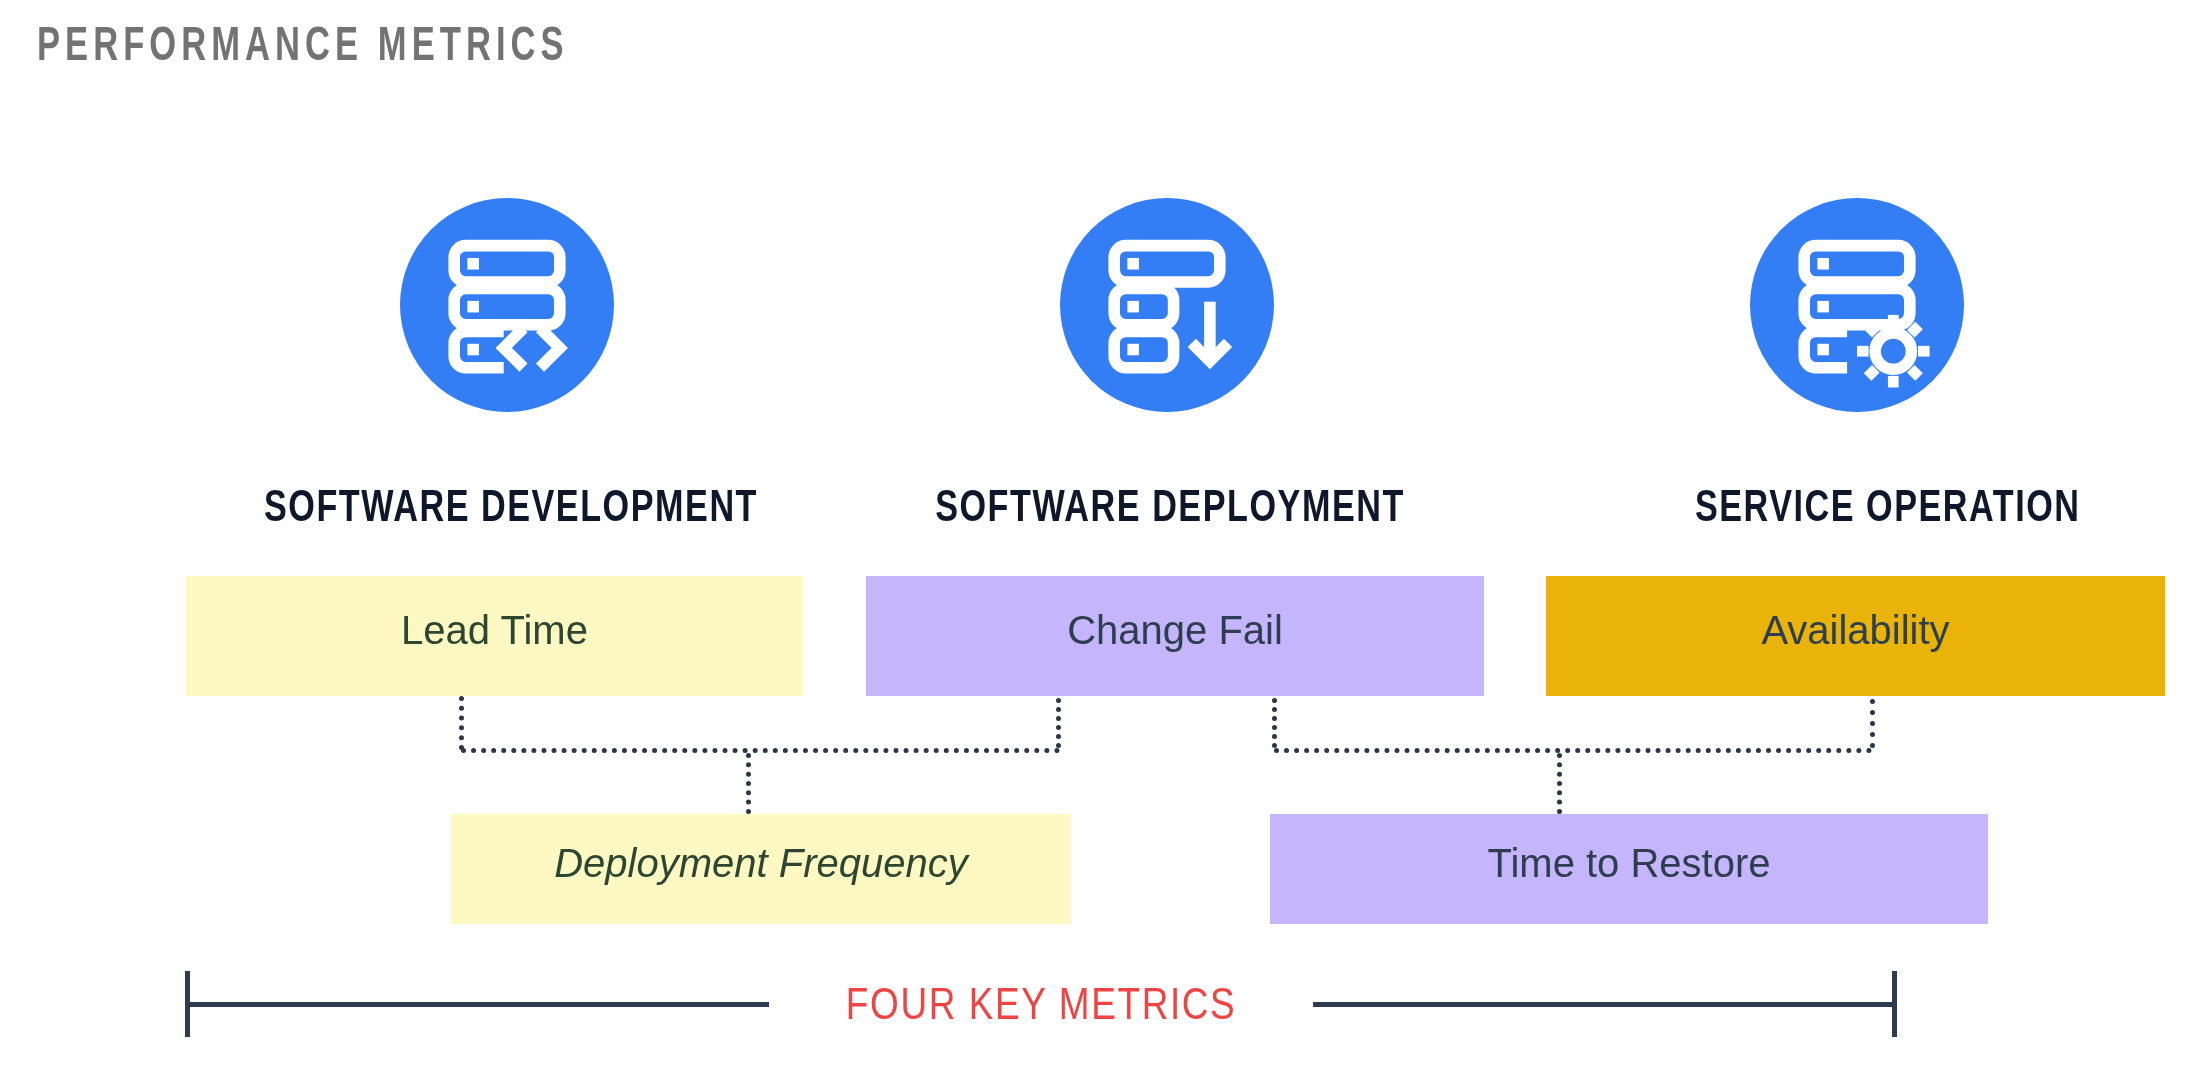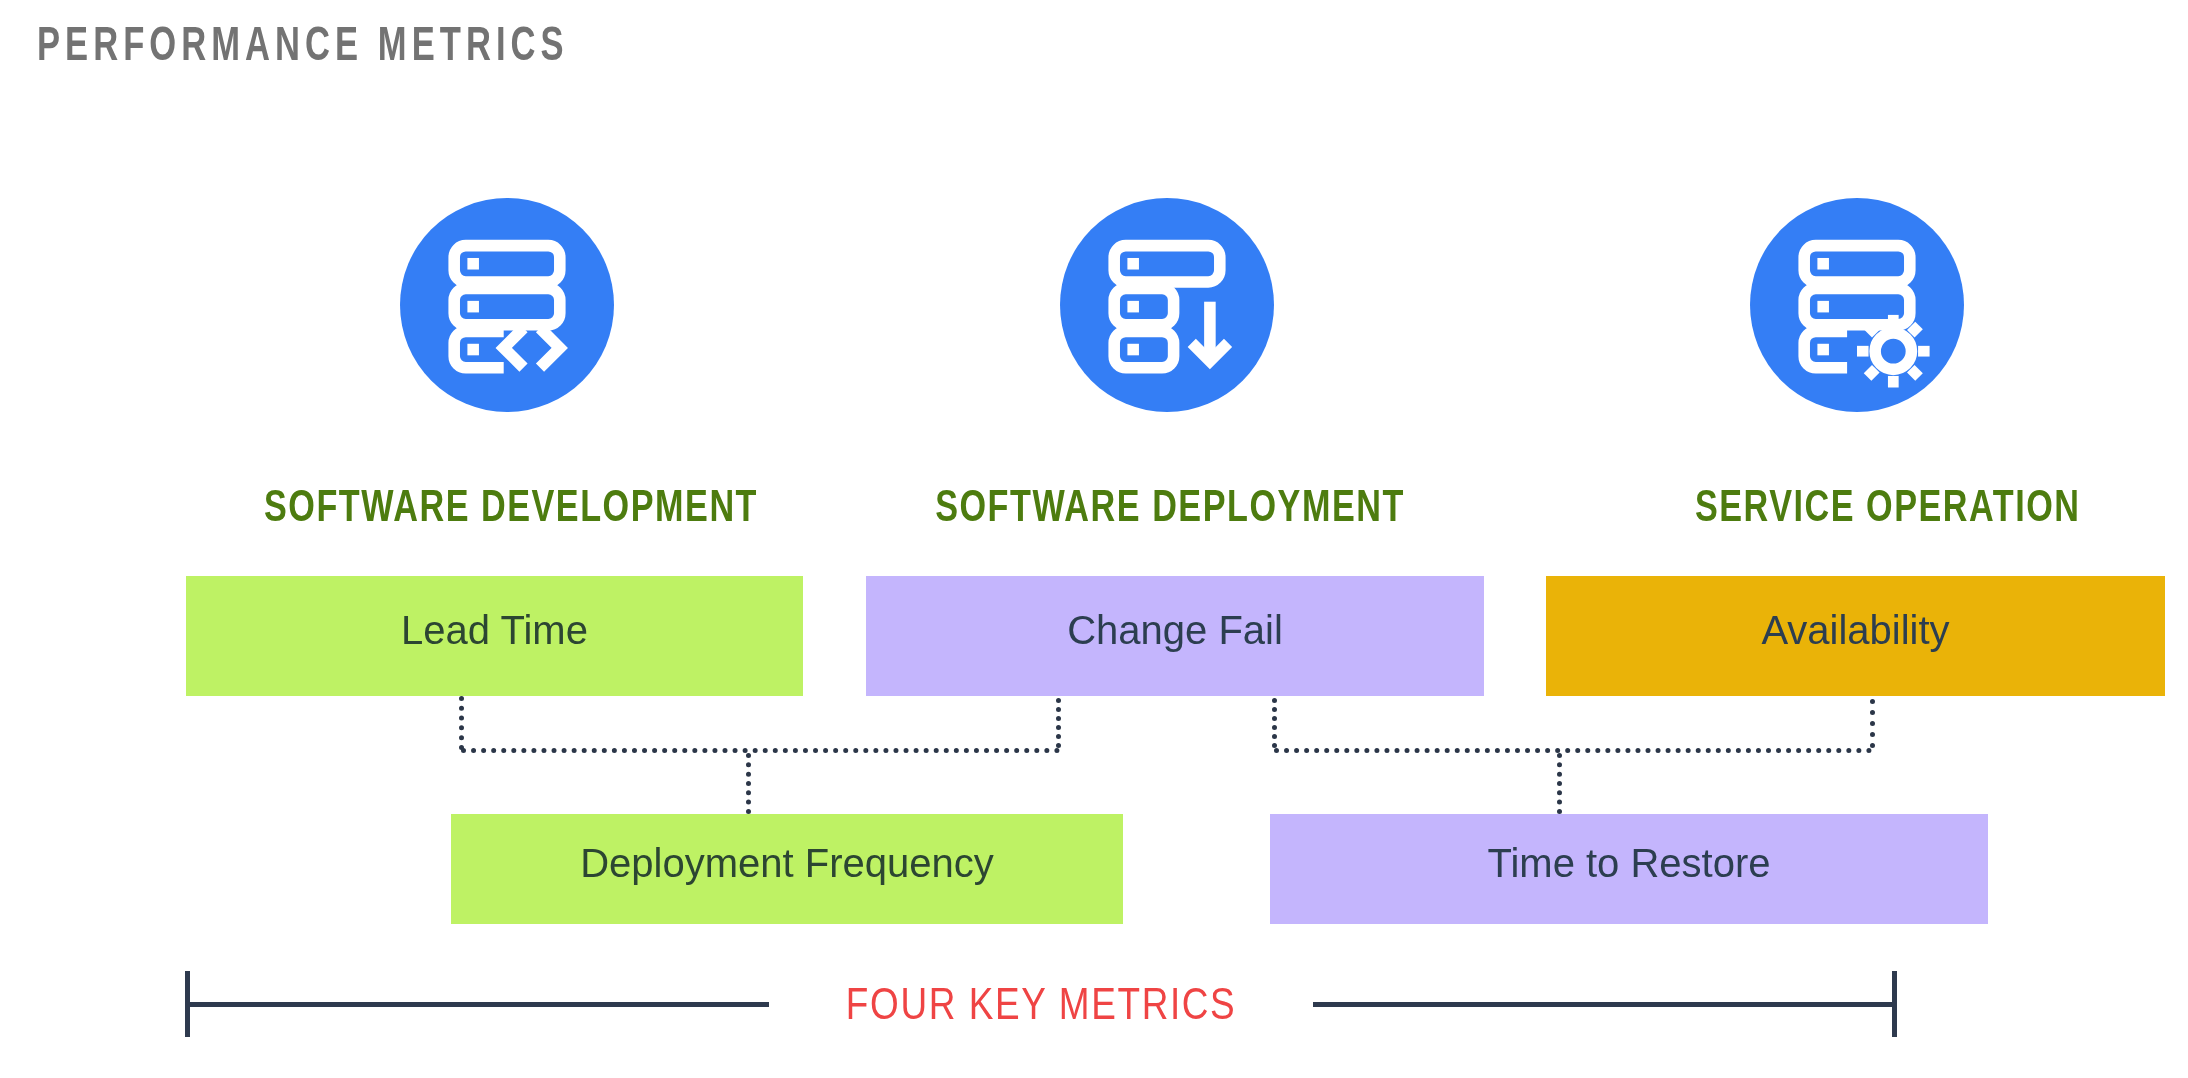--- a/index.html
+++ b/index.html
@@ -22,40 +22,40 @@
     background:#347ef5; display:flex; align-items:center; justify-content:center;
   }
   .icon-circle.c1 { left:400px; }
   .icon-circle.c2 { left:1060px; }
   .icon-circle.c3 { left:1750px; }
   .icon-circle svg { width:198px; height:198px; }
 
   
   .col-label {
     position:absolute; top:480px; width:640px; text-align:center;
-    font-size:45px; font-weight:bold; letter-spacing:2px; color:#4d7c0f; white-space:nowrap;
+    font-size:45px; font-weight:bold; letter-spacing:2px; color:#0f172a; white-space:nowrap;
   }
   .col-label.l1 { left:186px; }
   .col-label.l2 { left:850px; }
   .col-label.l3 { left:1568px; }
 
   
   .bar {
     position:absolute; display:flex; align-items:center; justify-content:center;
     font-size:40px; padding-bottom:12px; box-sizing:border-box;
   }
   .row1 { top:576px; height:120px; }
   .row2 { top:814px; height:110px; }
-  .bar.green { background:#bef264; color:#2c4632; }
+  .bar.green { background:#fef9c3; color:#2c4632; }
   .bar.blue  { background:#c4b5fd; color:#2c3e50; }
   .bar.gray  { background:#eab308; color:#2c3e50; }
   .bar.b-lead    { left:186px;  width:617px; }
   .bar.b-change  { left:866px;  width:618px; }
   .bar.b-avail   { left:1546px; width:619px; }
-  .bar.b-deploy  { left:451px;  width:672px; }
+  .bar.b-deploy  { left:451px;  width:620px;font-style:italic; }
   .bar.b-restore { left:1270px; width:718px; }
 
   
   .vdot { position:absolute; width:0; border-left:5px dotted #2b3648; }
   .hdot { position:absolute; height:0; border-top:5px dotted #2b3648; }
   .v1 { left:459px;  top:696px; height:54px; }
   .h1 { left:461px;  top:748px; width:599px; }
   .v2 { left:1056px; top:698px; height:50px; }
   .d1 { left:746px;  top:753px; height:61px; }
   .v3 { left:1272px; top:698px; height:50px; }

